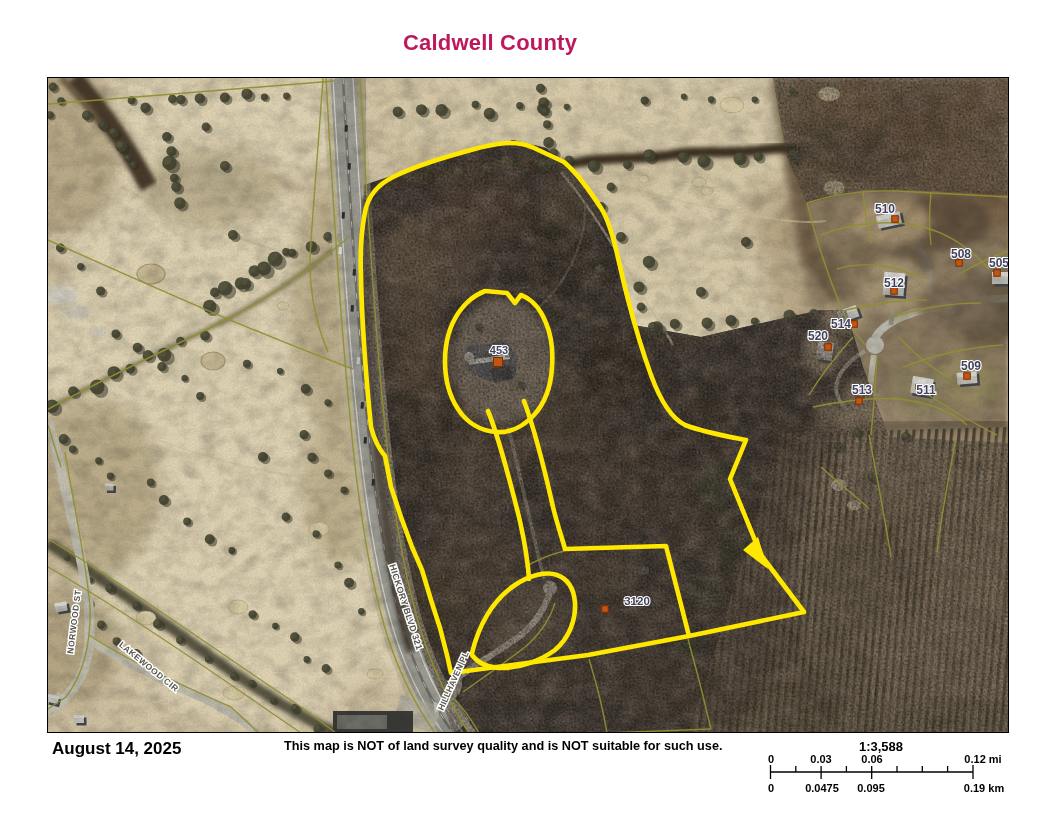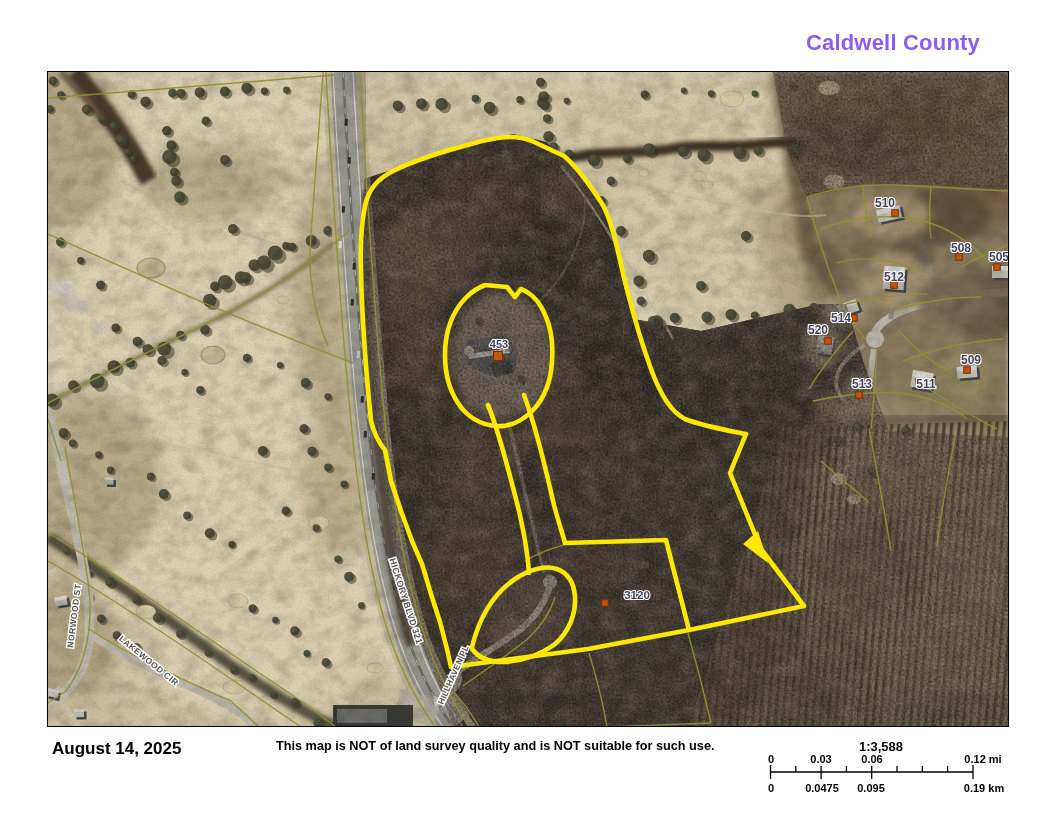--- a/index.html
+++ b/index.html
@@ -1,19 +1,19 @@
 <!DOCTYPE html>
 <html><head><meta charset="utf-8">
 <style>
 html,body{margin:0;padding:0;background:#ffffff;width:1056px;height:816px;overflow:hidden;}
 body{font-family:"Liberation Sans", sans-serif;position:relative;}
-.title{position:absolute;top:30px;left:0;width:980px;text-align:right;font-size:22px;font-weight:bold;color:#8b5cf6;letter-spacing:0.2px;}
-.mapframe{position:absolute;left:47px;top:71px;width:960px;height:654px;border:1.3px solid #000;box-sizing:content-box;overflow:hidden;}
+.title{position:absolute;top:30px;left:0;width:980px;text-align:center;font-size:22px;font-weight:bold;color:#be185d;letter-spacing:0.2px;}
+.mapframe{position:absolute;left:47px;top:77px;width:960px;height:654px;border:1.3px solid #000;box-sizing:content-box;overflow:hidden;}
 .date{position:absolute;left:52px;top:739px;font-size:17px;font-weight:bold;color:#000;}
-.disc{position:absolute;left:276px;top:739px;font-size:12.7px;font-weight:bold;color:#000;}
+.disc{position:absolute;left:284px;top:739px;font-size:12.7px;font-weight:bold;color:#000;}
 .scale{position:absolute;left:740px;top:731px;width:280px;height:70px;}
 </style></head>
 <body>
 <div class="title">Caldwell County</div>
 <div class="mapframe"><svg width="960" height="655" viewBox="47 71 960 655" xmlns="http://www.w3.org/2000/svg">
 
 <defs>
 <clipPath id="forestClip">
   <path d="M363.0,178.0 L430.0,156.0 L512.0,133.0 L545.0,141.0 L570.0,160.0 L598.0,198.0 L610.0,228.0 L622.0,282.0 L632.0,318.0 L700.0,330.0 L770.0,314.0 L820.0,303.0 L845.0,303.0 L862.0,360.0 L876.0,398.0 L888.0,430.0 L1007.0,436.0 L1007.0,726.0 L452.0,726.0 L440.0,690.0 L425.0,655.0 L411.0,618.0 L400.0,578.0 L391.0,533.0 L383.0,480.0 L375.0,420.0 L368.0,355.0 L363.0,295.0 L361.0,240.0 Z"></path>
   <path d="M772,71 L1007,71 L1007,188 L935,184 L862,183 L806,196 L786,150 Z"></path>

